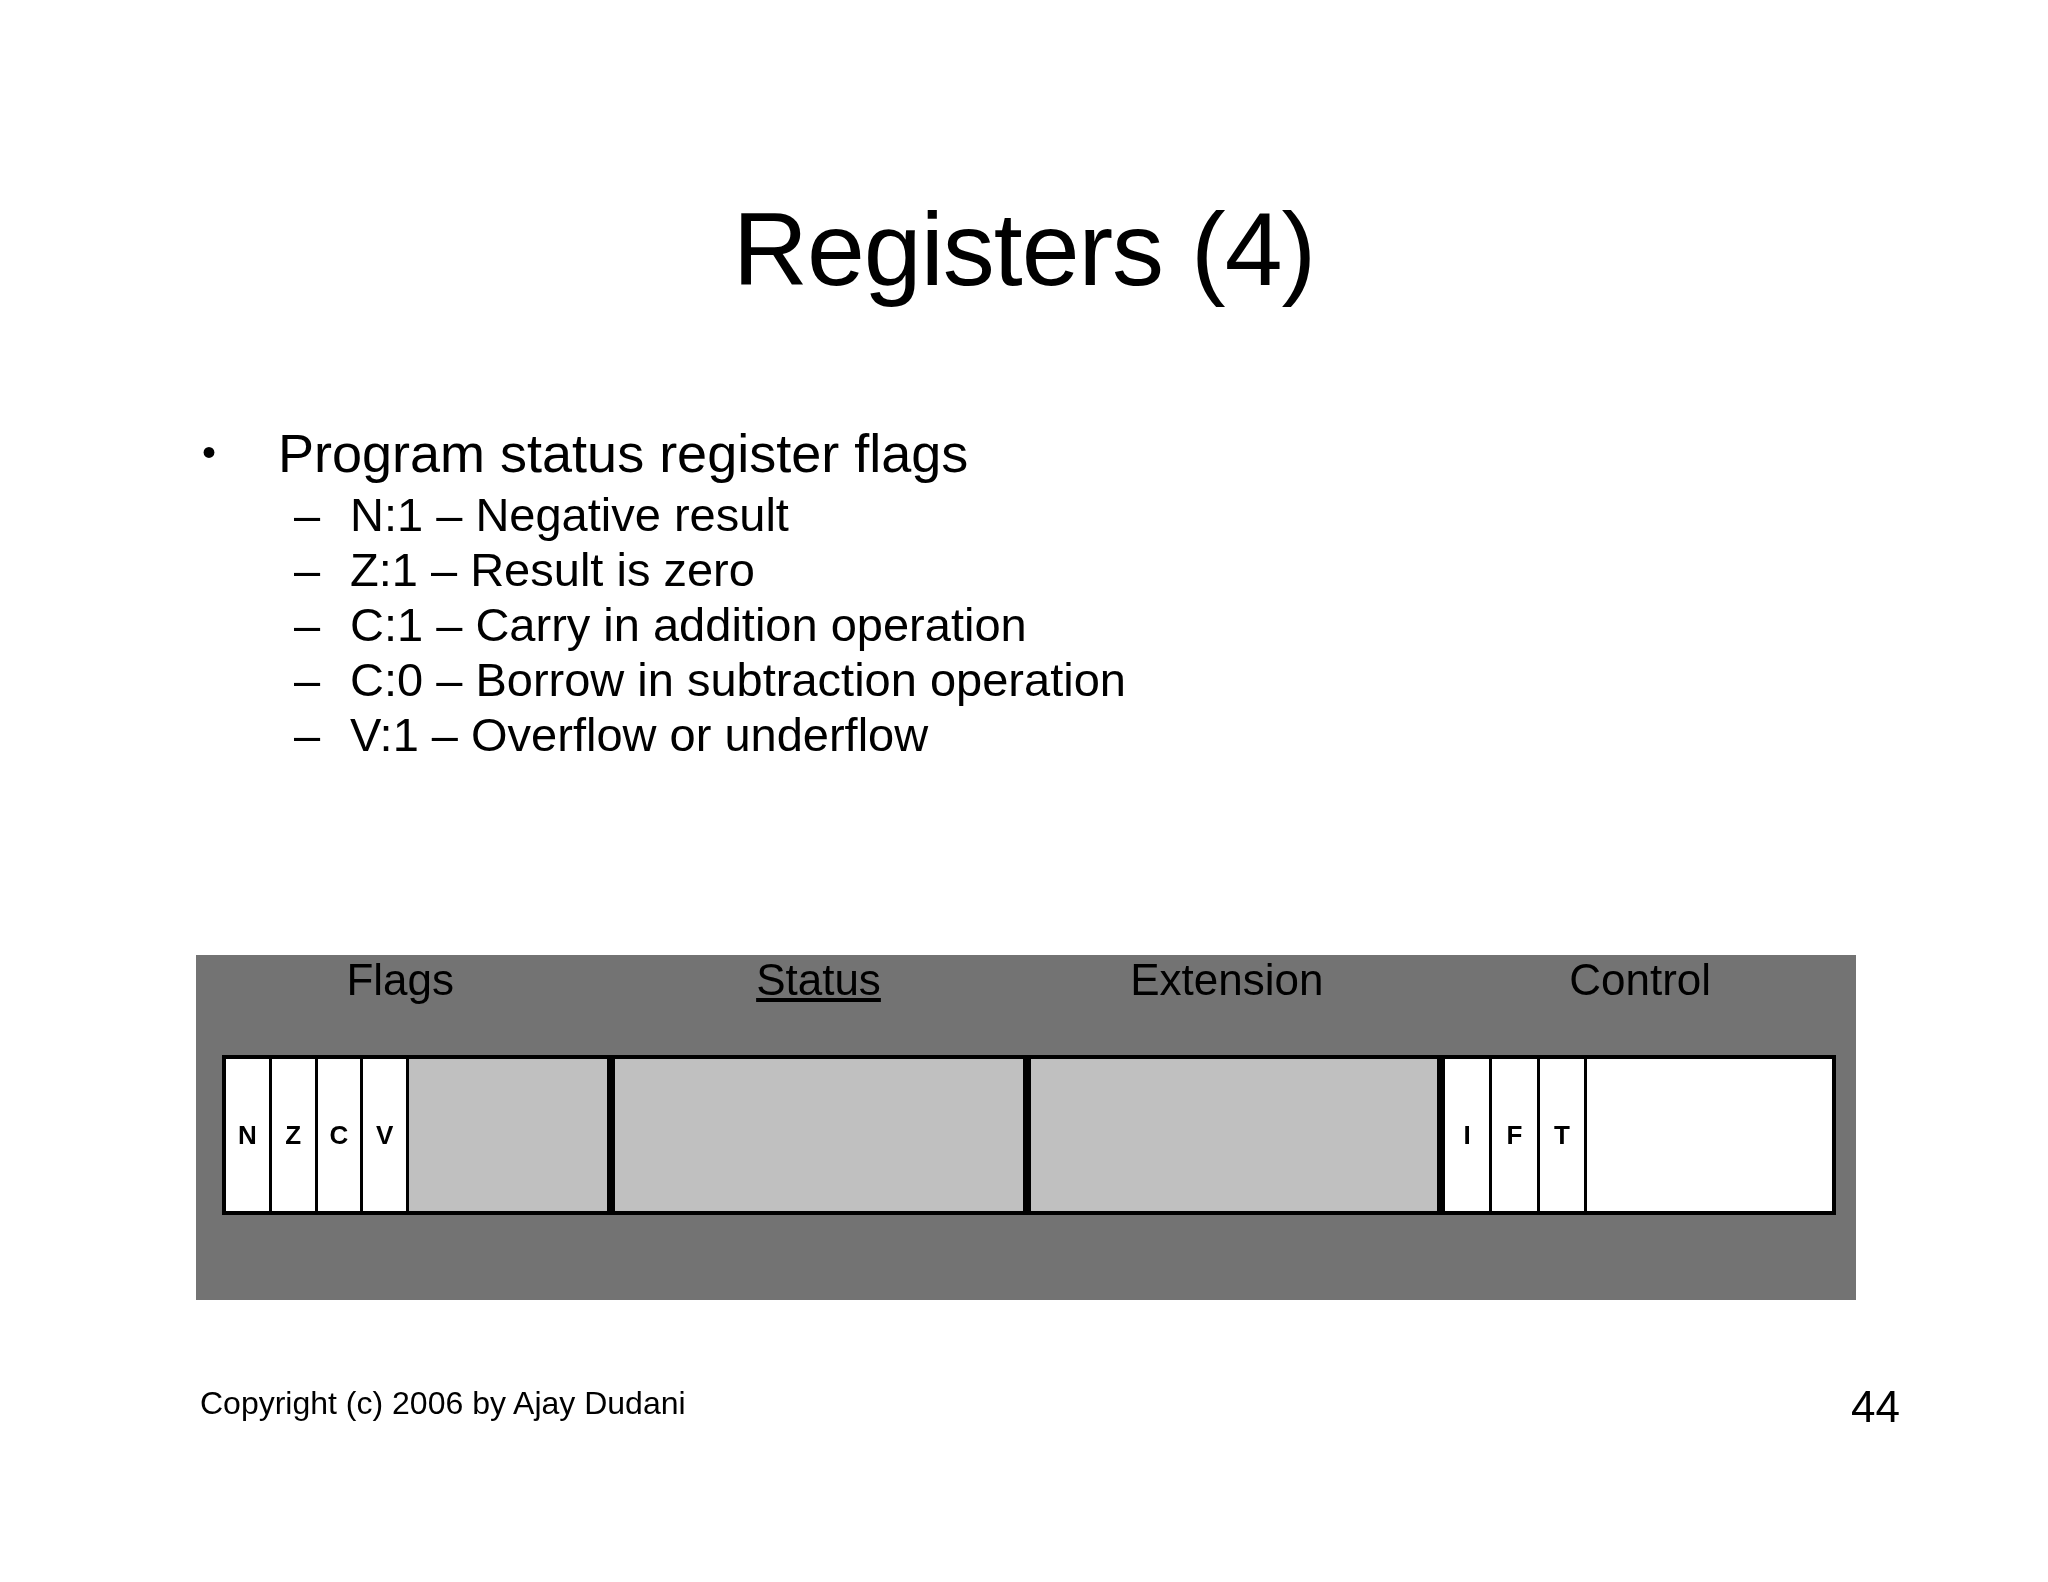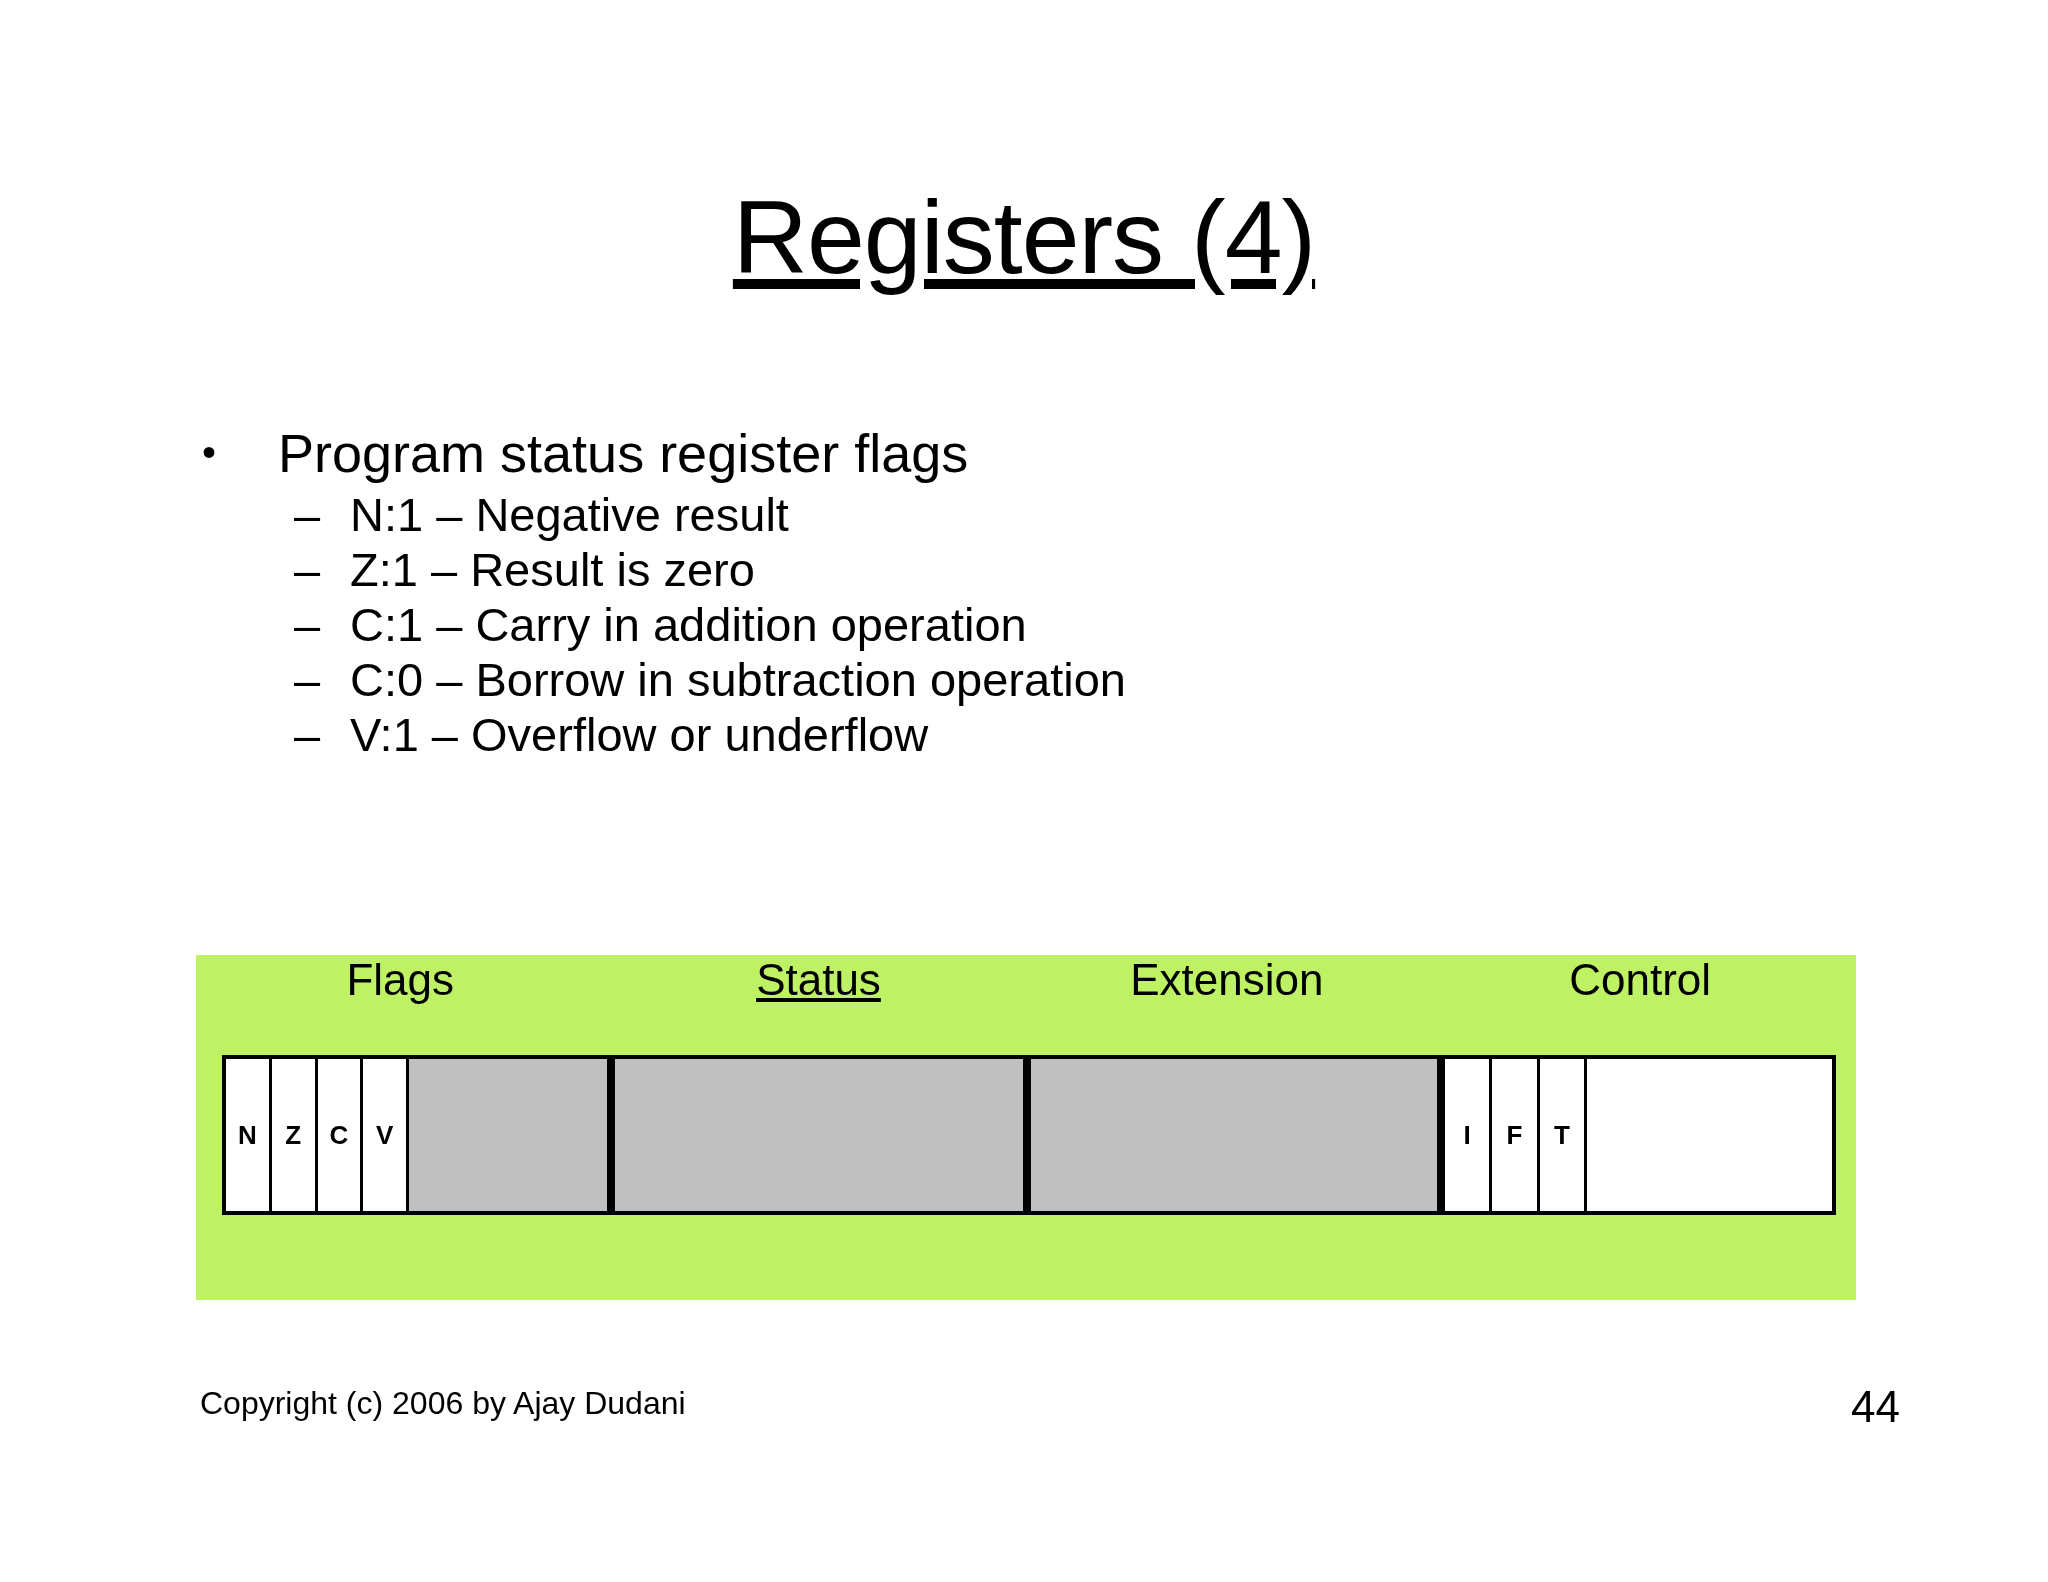--- a/index.html
+++ b/index.html
@@ -13,30 +13,29 @@
     height: 1582px;
     position: relative;
     font-family: "Liberation Sans", sans-serif;
     color: #000000;
     overflow: hidden;
   }
 
   
   #slide-title {
     position: absolute;
-    top: 185px;
+    top: 197px;
     left: 0;
     width: 2048px;
     text-align: center;
     font-size: 104px;
     font-weight: 400;
     line-height: 1.0;
     letter-spacing: -1px;
     white-space: nowrap;
-    text-decoration: underline;
   }
 
   
   #bullet-list {
     position: absolute;
     top: 425px;
     left: 196px;
     width: 1700px;
   }
   .bullet-l1 {
@@ -74,21 +73,21 @@
   }
   .bullet-l2 .btext { flex: 1 1 auto; white-space: nowrap; }
 
   
   #psr-figure {
     position: absolute;
     left: 196px;
     top: 955px;
     width: 1660px;
     height: 345px;
-    background: #bef264;
+    background: #737373;
   }
   #psr-group-labels {
     position: absolute;
     left: 0;
     top: 0;
     width: 1660px;
     height: 85px;
   }
   .group-label {
     position: absolute;

